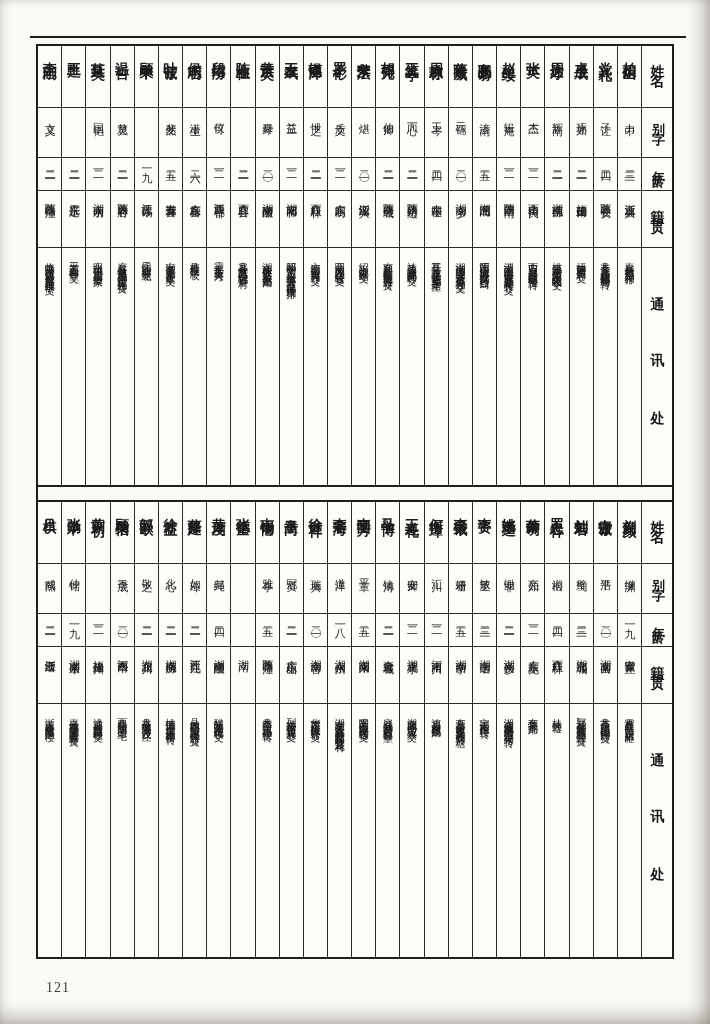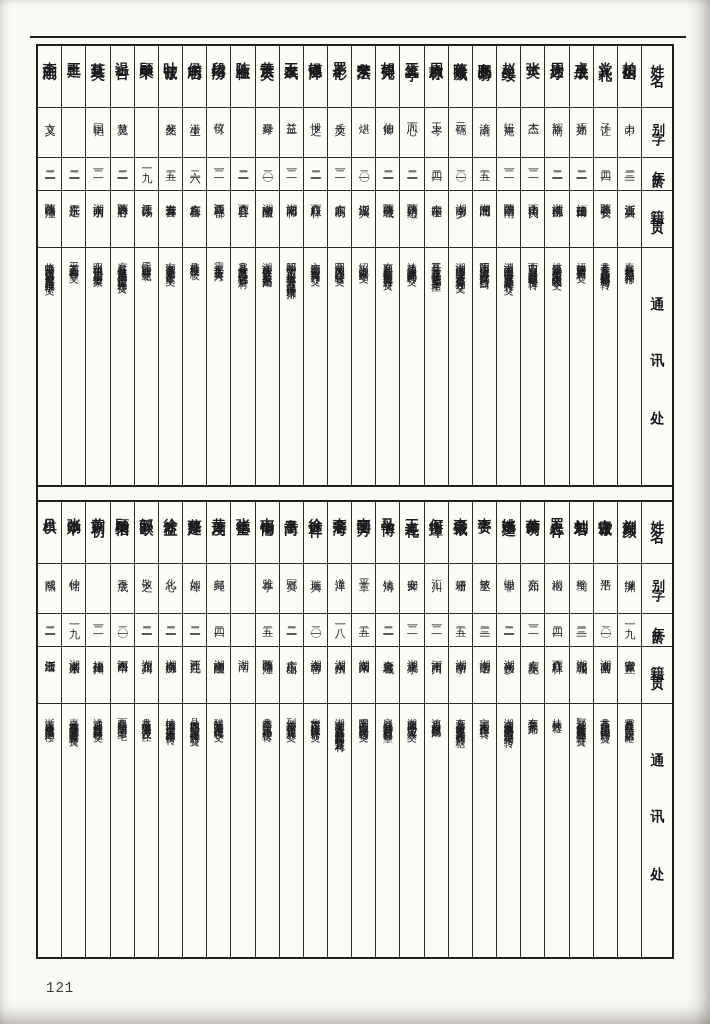--- a/index.html
+++ b/index.html
@@ -46,21 +46,21 @@
 
   .head .cell { line-height:28px; font-weight:bold; color:#141414; }
   .h-name  { height:62px; font-size:14px; letter-spacing:10px; padding-top:7px; }
   .h-zi    { height:50px; font-size:13px; letter-spacing:8px;  padding-top:5px; }
   .h-age   { height:33px; font-size:13px; letter-spacing:3px;  padding-top:3px; }
   .h-native{ height:57px; font-size:14px; letter-spacing:10px; padding-top:8px; }
   .h-addr  { flex:1 1 auto; font-size:14px; letter-spacing:58px; padding-top:36px; border-bottom:none; }
 
   .page-number {
     position:absolute; left:46px; top:980px;
-    font-family:Liberation Mono, monospace; font-size:14px; letter-spacing:1px; color:#3a3a3a;
+    font-family:Liberation Serif, serif; font-size:14px; letter-spacing:1px; color:#3a3a3a;
   }
 </style>
 </head>
 <body>
 
 <div class="sheet">
   <div class="top-rule"></div>
 
   <div class="grid-frame">
 

